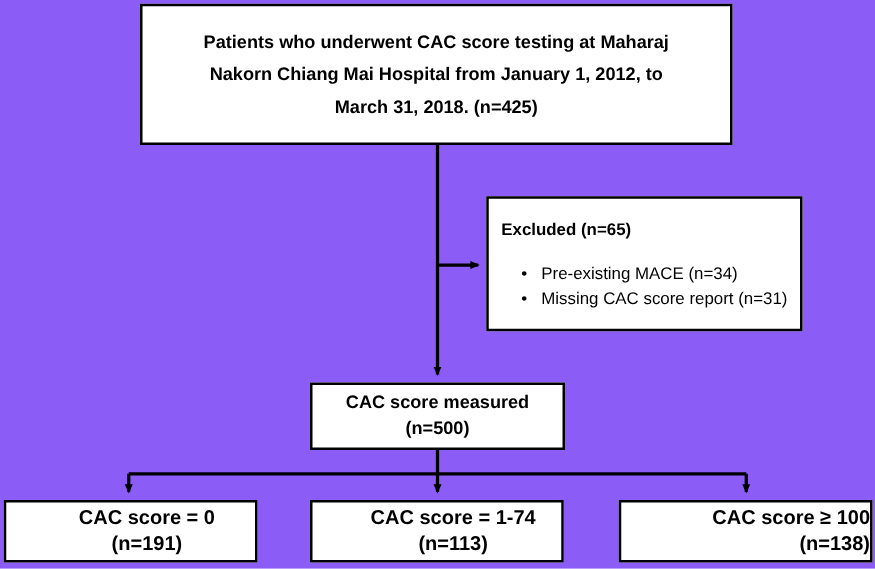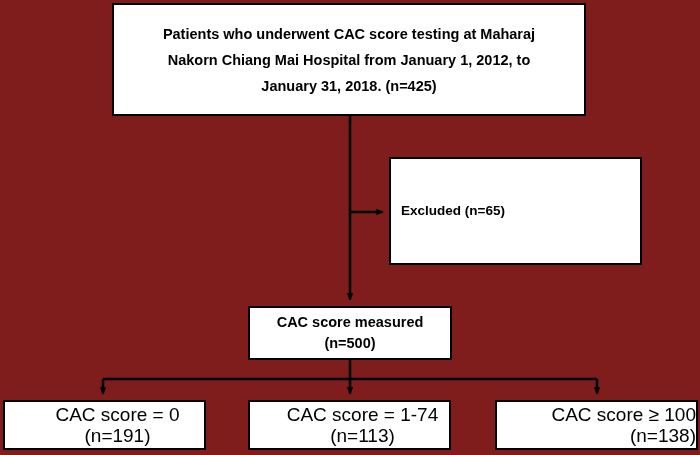--- a/index.html
+++ b/index.html
@@ -7,21 +7,21 @@
     padding: 0;
     background: #ffffff;
   }
   body {
     font-family: "Liberation Sans", sans-serif;
   }
   #flow-root {
     position: relative;
     width: 700px;
     height: 455px;
-    background: #7f1d1d;
+    background: #8b5cf6;
     overflow: hidden;
   }
   .flow-svg {
     position: absolute;
     left: 0;
     top: 0;
     width: 700px;
     height: 455px;
   }
   .node {
@@ -110,22 +110,22 @@
   
   .node-group {
     top: 400px;
     height: 50px;
     width: 203px;
   }
   #node-group-0 { left: 3px; }
   #node-group-1 { left: 248px; }
   #node-group-2 { left: 495px; align-items: flex-end; }
   .node-group .line {
-    font-size: 19px;
-    font-weight: normal;
+    font-size: 16px;
+    font-weight: bold;
     line-height: 21px;
     white-space: nowrap;
     margin-left: 26px;
   }
 </style>
 </head>
 <body>
 
 <div id="flow-root">
 
@@ -145,25 +145,29 @@
     <line x1="103" y1="379" x2="597" y2="379" stroke="#000000" stroke-width="2.6"></line>
 
     <line x1="103" y1="379" x2="103" y2="393.5" stroke="#000000" stroke-width="2.6" marker-end="url(#arrowhead)"></line>
     <line x1="350" y1="379" x2="350" y2="393.5" stroke="#000000" stroke-width="2.6" marker-end="url(#arrowhead)"></line>
     <line x1="597" y1="379" x2="597" y2="393.5" stroke="#000000" stroke-width="2.6" marker-end="url(#arrowhead)"></line>
   </svg>
 
   <div class="node node-bold" id="node-enrolled">
     <div class="line">Patients who underwent CAC score testing at Maharaj</div>
     <div class="line">Nakorn Chiang Mai Hospital from January 1, 2012, to</div>
-    <div class="line">January 31, 2018.  (n=425)</div>
+    <div class="line">March 31, 2018.  (n=425)</div>
   </div>
 
   <div class="node" id="node-excluded">
     <div class="excluded-title">Excluded (n=65)</div>
+    <ul>
+      <li>Pre-existing MACE (n=34)</li>
+      <li>Missing CAC score report (n=31)</li>
+    </ul>
   </div>
 
   <div class="node node-bold" id="node-measured">
     <div class="line">CAC score measured</div>
     <div class="line">(n=500)</div>
   </div>
 
   <div class="node node-bold node-group" id="node-group-0">
     <div class="line">CAC score = 0</div>
     <div class="line">(n=191)</div>

